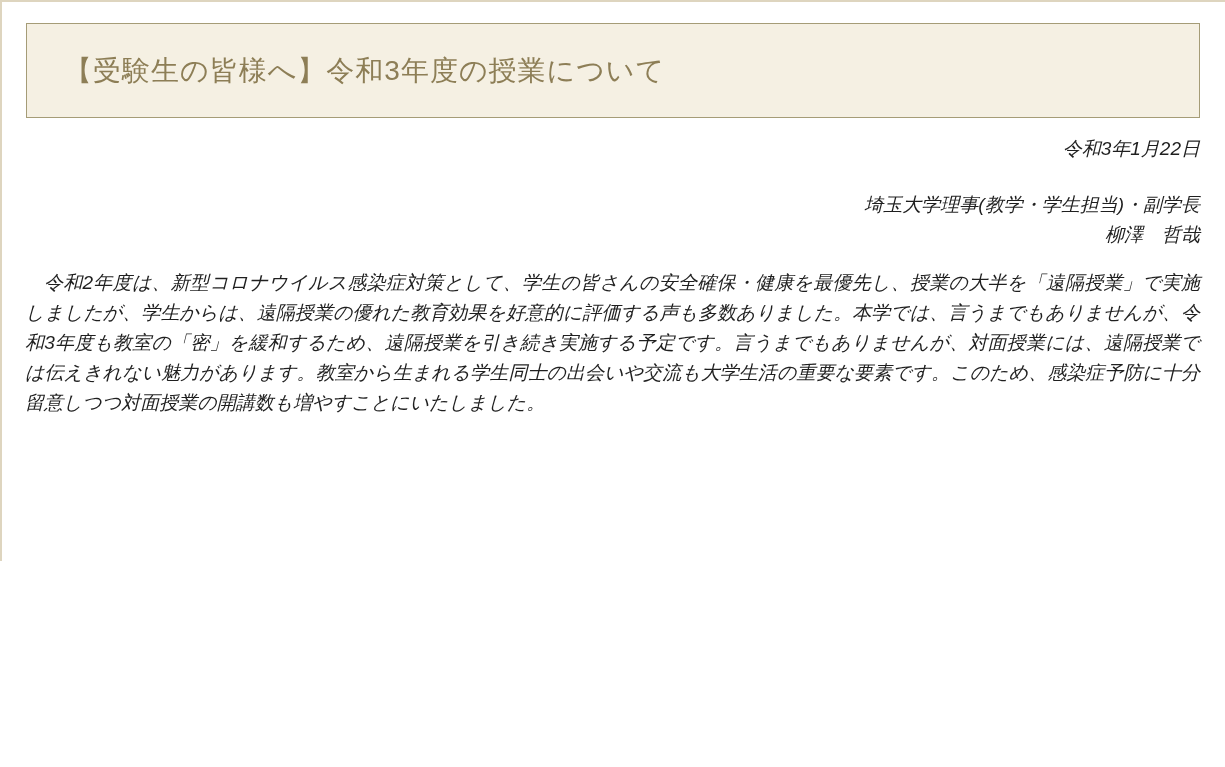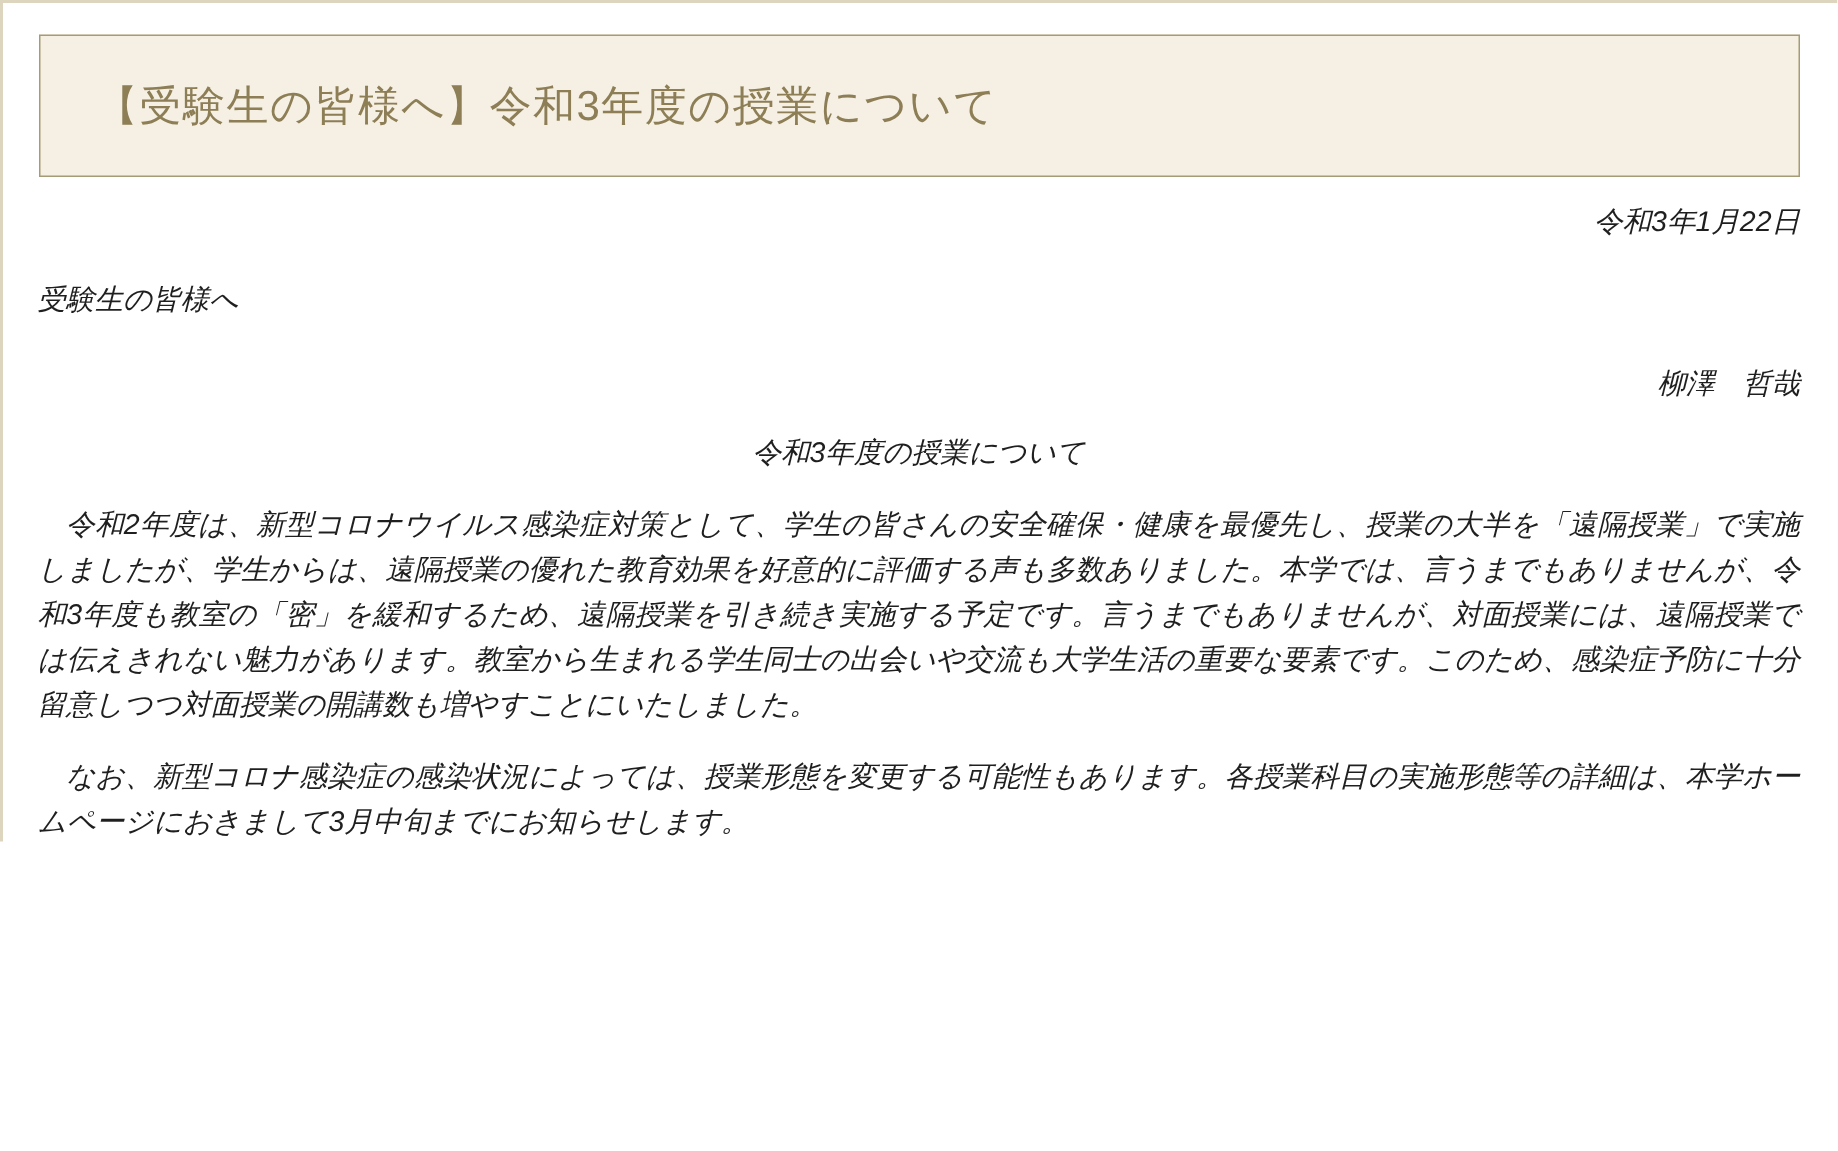--- a/index.html
+++ b/index.html
@@ -69,28 +69,26 @@
 <div class="page">
 
   <div class="banner">
     <span class="banner-title">【受験生の皆様へ】令和3年度の授業について</span>
   </div>
 
   <div class="content">
 
     <div class="date-line">令和3年1月22日</div>
 
-    <div class="addressee-line">受験生の皆様へ</div>
 
     <div class="signature-block">
+      <div>埼玉大学理事(教学・学生担当)・副学長</div>
       <div>柳澤　哲哉</div>
     </div>
 
-    <div class="doc-title">令和3年度の授業について</div>
 
     <p class="body-paragraph">令和2年度は、新型コロナウイルス感染症対策として、学生の皆さんの安全確保・健康を最優先し、授業の大半を「遠隔授業」で実施しましたが、学生からは、遠隔授業の優れた教育効果を好意的に評価する声も多数ありました。本学では、言うまでもありませんが、令和3年度も教室の「密」を緩和するため、遠隔授業を引き続き実施する予定です。言うまでもありませんが、対面授業には、遠隔授業では伝えきれない魅力があります。教室から生まれる学生同士の出会いや交流も大学生活の重要な要素です。このため、感染症予防に十分留意しつつ対面授業の開講数も増やすことにいたしました。</p>
 
 
-    <p class="body-paragraph">なお、新型コロナ感染症の感染状況によっては、授業形態を変更する可能性もあります。各授業科目の実施形態等の詳細は、本学ホームページにおきまして3月中旬までにお知らせします。</p>
 
   </div>
 
 </div>
 
 </body></html>

